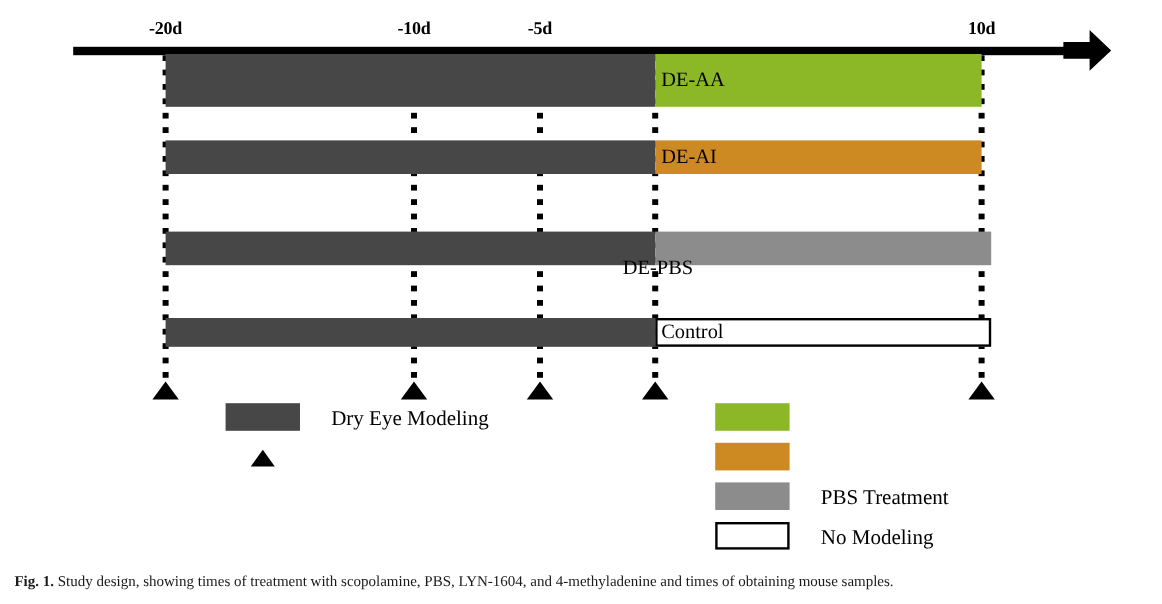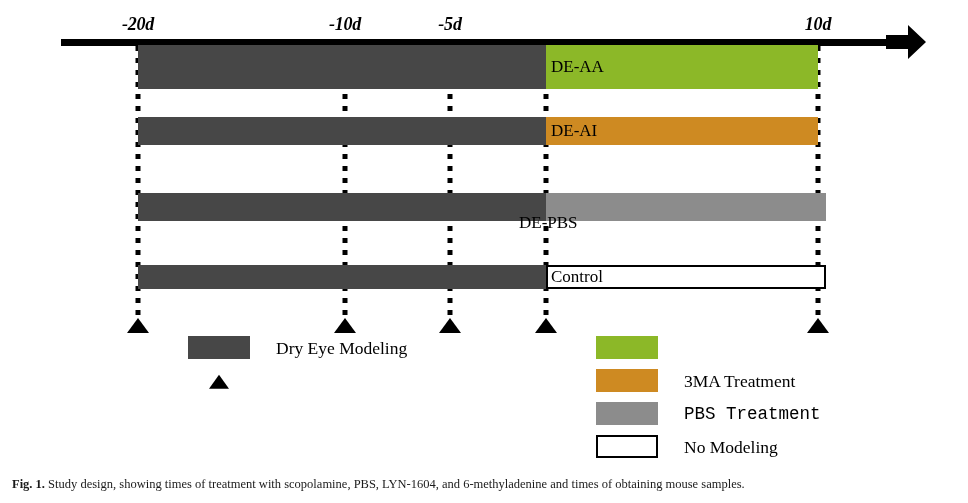--- a/index.html
+++ b/index.html
@@ -38,29 +38,28 @@
     position: absolute;
     left: 886px;
     top: 25px;
     width: 40px;
     height: 36px;
   }
 
   
   .tick-label {
     position: absolute;
-    font-size: 18px;
+    font-size: 15px;
     font-weight: bold;
     letter-spacing: -0.2px;
     white-space: nowrap;
     text-align: right;
     transform: translateX(-50%);
     top: 14px;
     line-height: 20px;
-    font-style: italic;
   }
 
   
   .guide {
     position: absolute;
     width: 5px;
     top: 46px;
     background-image: linear-gradient(to bottom,
         #000000 0px, #000000 5px,
         rgba(0,0,0,0) 5px, rgba(0,0,0,0) 12px);
@@ -222,29 +221,28 @@
         <span class="swatch-tri"></span>
       </div>
     </div>
 
   <div class="legend-block" id="legend-right" style="left:548px; top:336px;">
       <div class="legend-item" style="top: 0px; left: 0px;">
         <span class="swatch swatch-green"></span>
       </div>
       <div class="legend-item" style="top: 33px; left: 0px;">
         <span class="swatch swatch-orange"></span>
-        <span class="legend-text">3MA Treatment</span>
-      </div>
-      <div class="legend-item" style="top: 66px; left: 0px; font-family: Liberation Mono, monospace;">
+      </div>
+      <div class="legend-item" style="top: 66px; left: 0px;">
         <span class="swatch swatch-gray"></span>
         <span class="legend-text">PBS Treatment</span>
       </div>
       <div class="legend-item" style="top: 99px; left: 0px;">
         <span class="swatch swatch-none"></span>
         <span class="legend-text">No Modeling</span>
       </div>
     </div>
 
   <div id="caption">
-    <span class="cap-lead">Fig. 1.</span><span> Study design, showing times of treatment with scopolamine, PBS, LYN-1604, and 6-methyladenine and times of obtaining mouse samples.</span>
+    <span class="cap-lead">Fig. 1.</span><span> Study design, showing times of treatment with scopolamine, PBS, LYN-1604, and 4-methyladenine and times of obtaining mouse samples.</span>
   </div>
 
 </div>
 
 </body></html>

